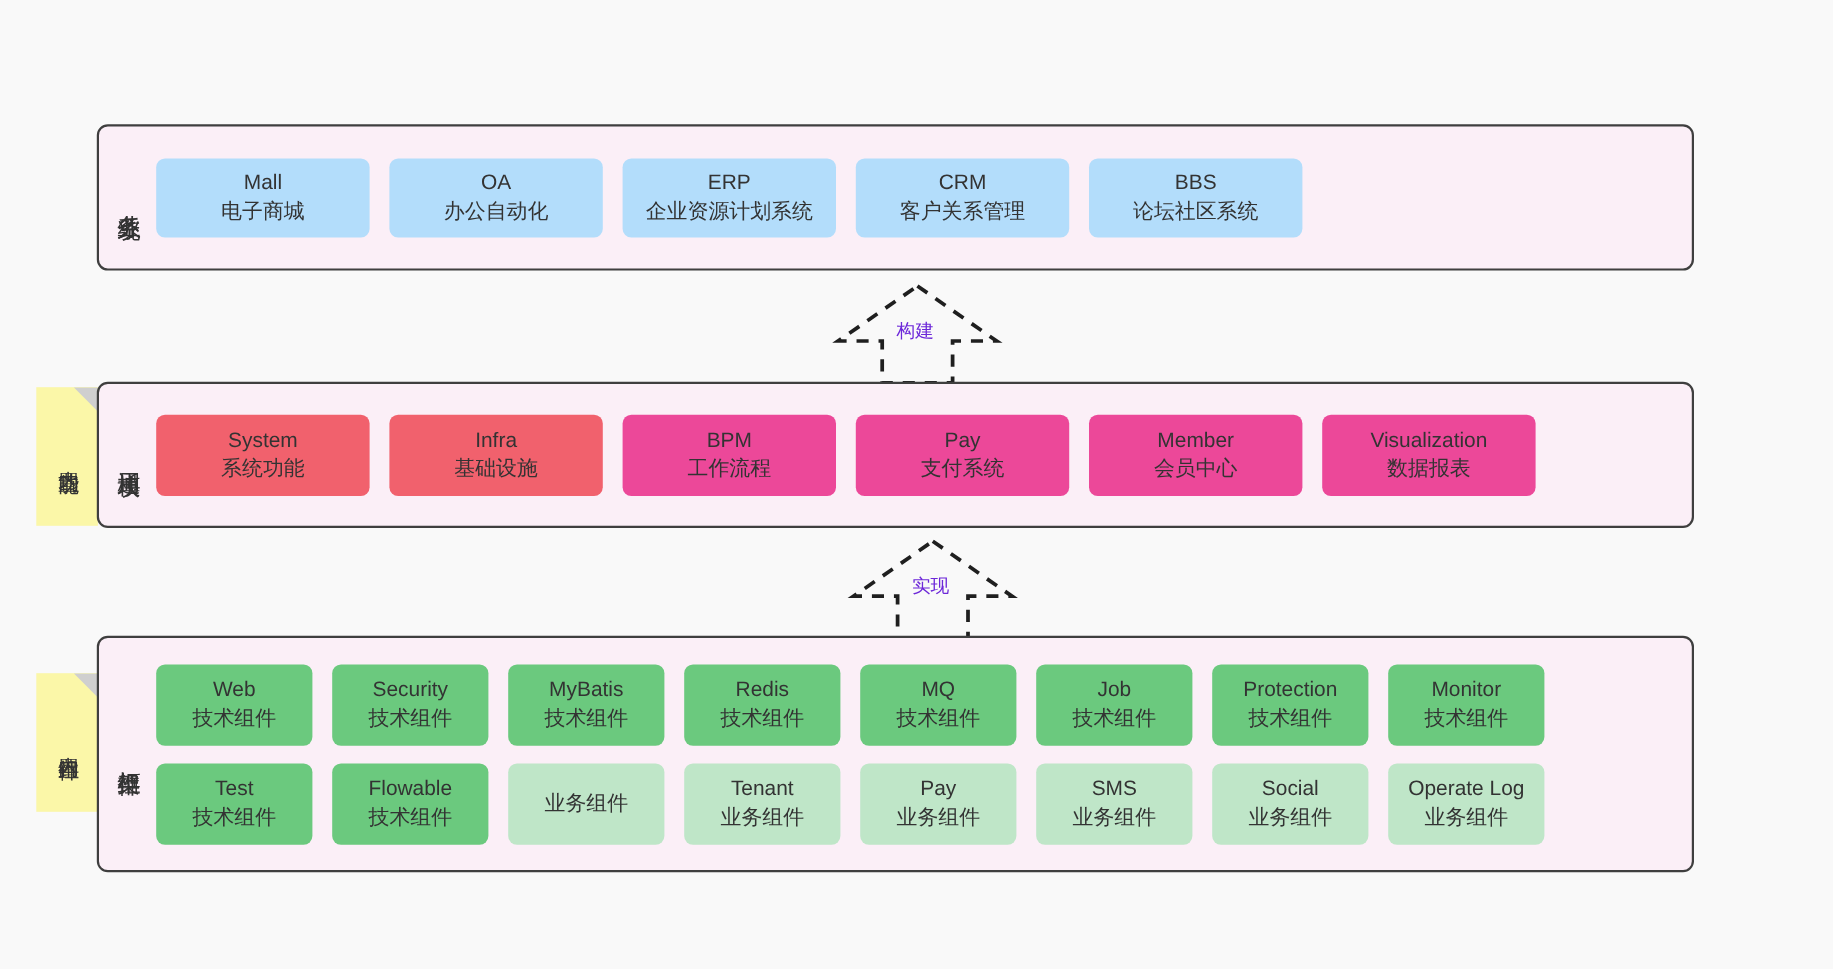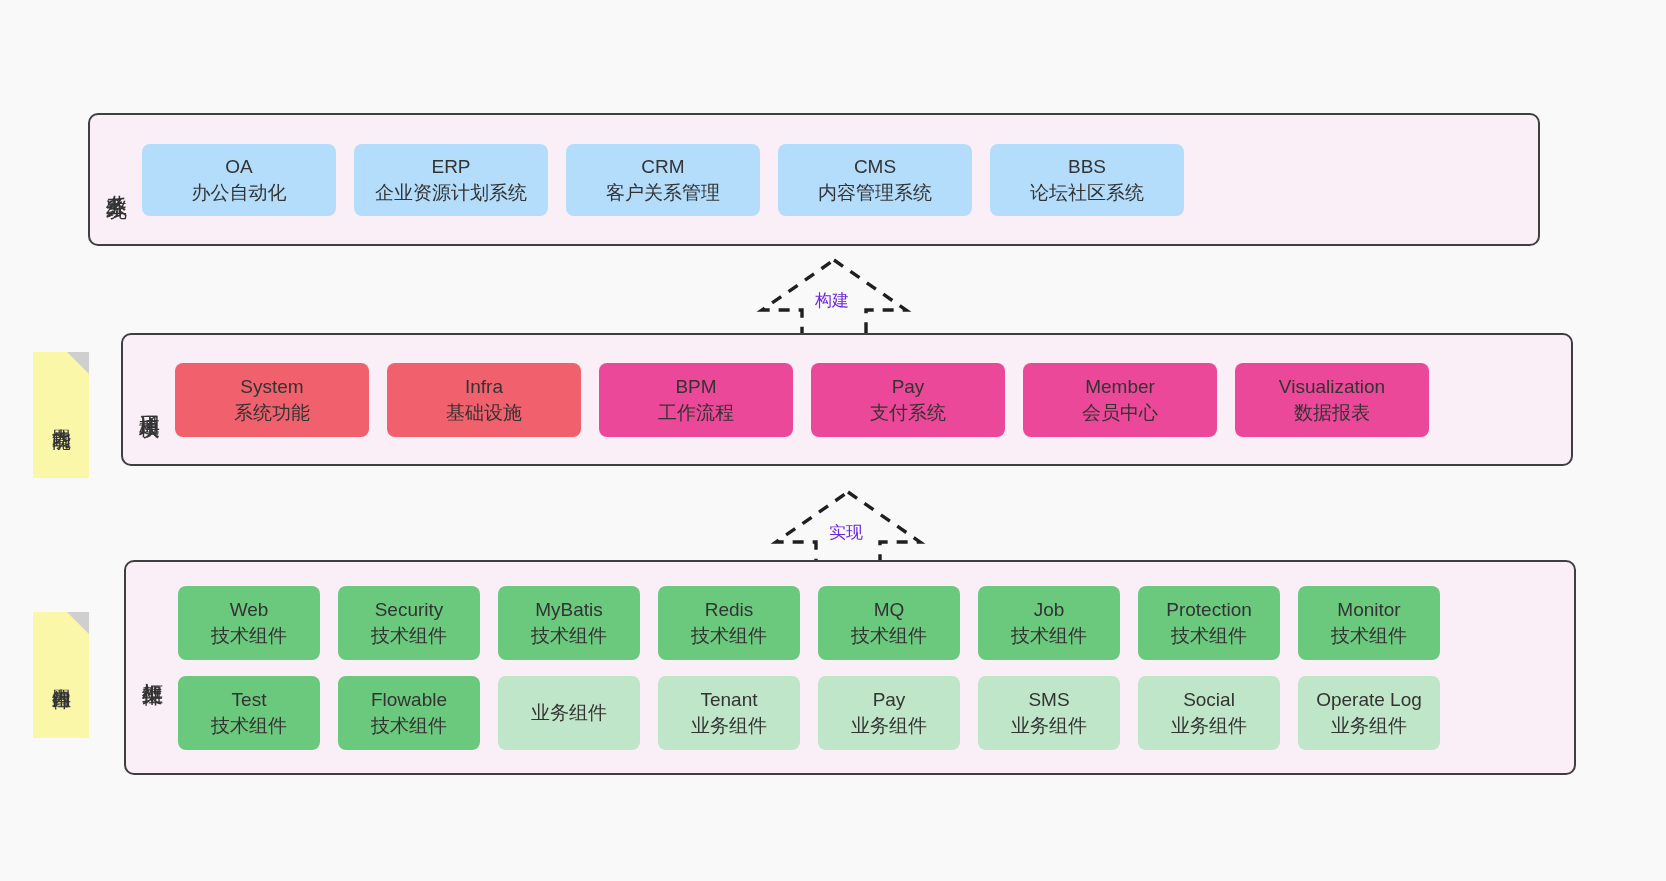--- a/index.html
+++ b/index.html
@@ -96,26 +96,26 @@
   .c-green       { background: #6bc97e; }
   .c-greenlight  { background: #bfe6c8; }
 
   
   #layer-business {
     left: 88px;  top: 113px;  width: 1452px; height: 133px;
   }
   #layer-business .card { width: 194px; height: 72px; }
 
   #layer-common {
-    left: 88px;  top: 333px;  width: 1452px; height: 133px; margin-left: 33px;
+    left: 88px;  top: 347px;  width: 1452px; height: 133px;
   }
   #layer-common .card { width: 194px; height: 74px; }
 
   #layer-framework {
-    left: 88px;  top: 560px;  width: 1452px; height: 215px; margin-left: 36px;
+    left: 88px;  top: 578px;  width: 1452px; height: 215px;
   }
   #layer-framework .card { width: 142px; height: 74px; }
 
   
   .note {
     position: absolute;
     background: #fbf7a8;
     box-sizing: border-box;
     display: flex;
     align-items: center;
@@ -163,40 +163,40 @@
 </head>
 <body>
 
 <div class="canvas">
 
   <div class="layer" id="layer-business">
     <div class="layer-title">业务系统</div>
     <div class="layer-body">
       <div class="card-row">
 
+        <div class="card c-blue">
+          <span class="c-title">Mall</span>
+          <span class="c-sub">电子商城</span>
+        </div>
 
         <div class="card c-blue">
           <span class="c-title">OA</span>
           <span class="c-sub">办公自动化</span>
         </div>
 
         <div class="card c-blue">
           <span class="c-title">ERP</span>
           <span class="c-sub">企业资源计划系统</span>
         </div>
 
         <div class="card c-blue">
           <span class="c-title">CRM</span>
           <span class="c-sub">客户关系管理</span>
         </div>
 
-        <div class="card c-blue">
-          <span class="c-title">CMS</span>
-          <span class="c-sub">内容管理系统</span>
-        </div>
 
         <div class="card c-blue">
           <span class="c-title">BBS</span>
           <span class="c-sub">论坛社区系统</span>
         </div>
 
       </div>
     </div>
   </div>
 

